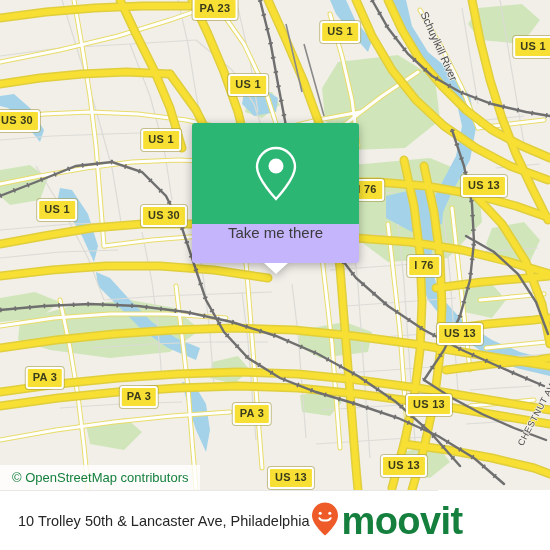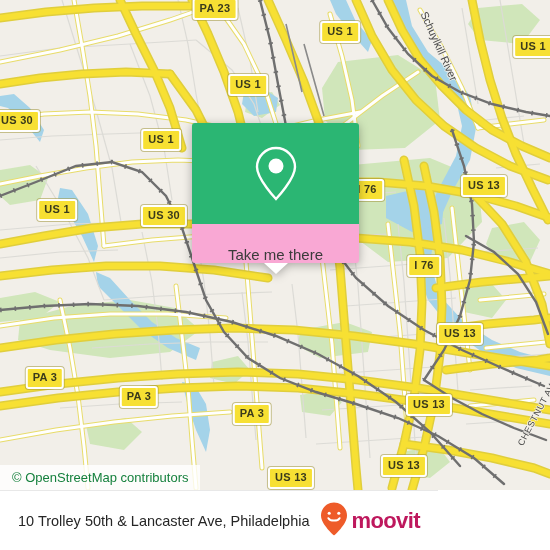--- a/index.html
+++ b/index.html
@@ -63,25 +63,25 @@
   }
   #popup-green {
     background: #2bb673;
     height: 101px;
     border-radius: 3px 3px 0 0;
     display: flex;
     align-items: center;
     justify-content: center;
   }
   #popup-white {
-    background: #f9a8d4;
+    background: #c4b5fd;
     height: 39px;
     border-radius: 0 0 3px 3px;
     display: flex;
-    align-items: flex-end;
+    align-items: flex-start;
     justify-content: center;
   }
   #popup-label {
     color: #3b3b3b;
     font-size: 15px;
   }
   #popup-tail {
     position: absolute;
     left: 50%; top: 140px;
     margin-left: -12px;
@@ -118,22 +118,22 @@
     color: #262626;
     font-size: 14.5px;
     white-space: nowrap;
   }
   #brand {
     display: flex;
     align-items: center;
     gap: 2px;
   }
   #brand-word {
-    color: #be185d;
-    font-size: 22px;
+    color: #15803d;
+    font-size: 38px;
     font-weight: bold;
     letter-spacing: -0.6px;
     line-height: 1;
   }
 </style>
 </head>
 <body>
 
 <div id="app">
 

